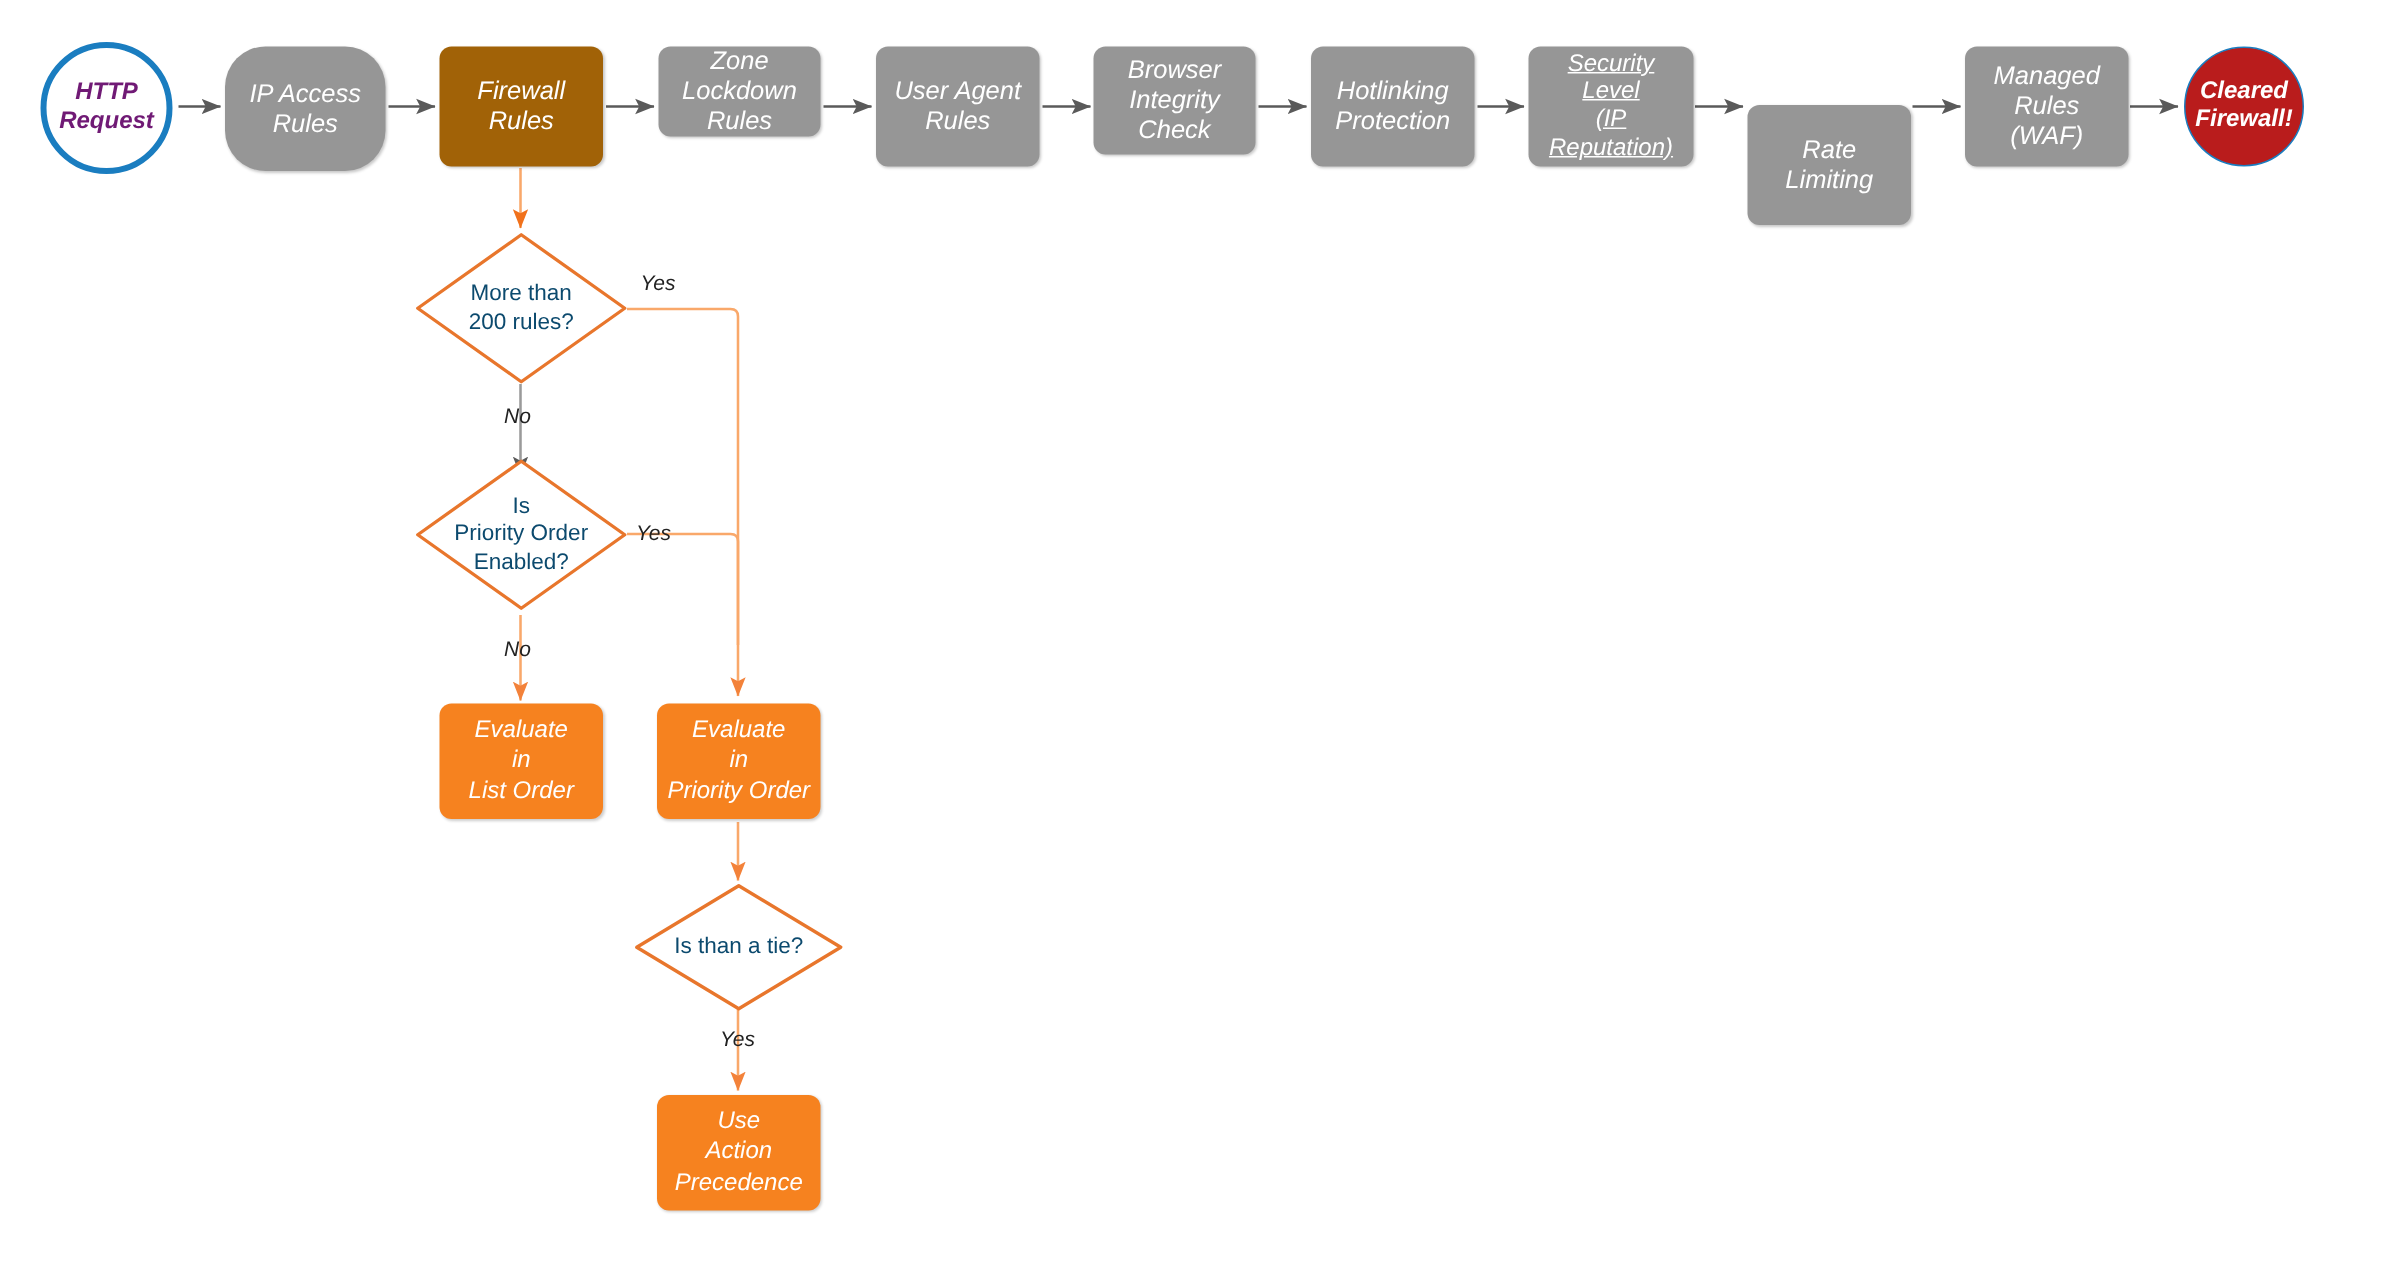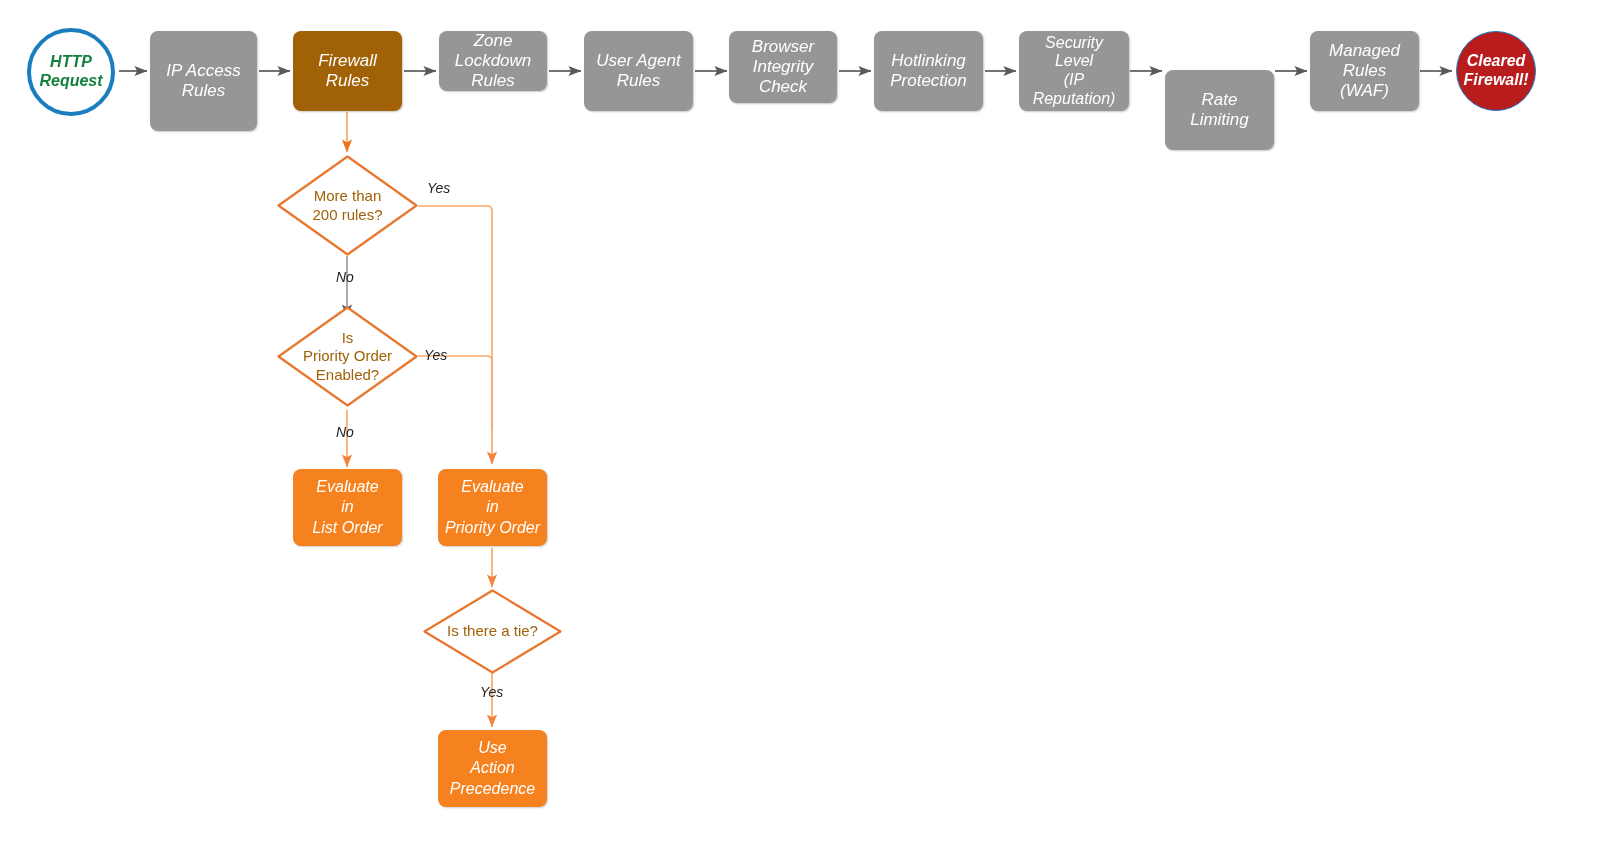--- a/index.html
+++ b/index.html
@@ -56,21 +56,21 @@
   .circle {
     border-radius: 50%;
     font-size: 16px;
     font-style: italic;
     font-weight: bold;
     line-height: 1.18;
   }
   .circle.hollow {
     background: #ffffff;
     border: 4px solid #1A7DC0;
-    color: #15803d;
+    color: #701a75;
   }
   .circle.filled {
     background: #b91c1c;
     border: 1px solid #1A7DC0;
     color: #ffffff;
   }
 
   
   .action-box {
     border-radius: 8px;
@@ -86,21 +86,21 @@
   .diamond-wrap { position: absolute; }
   .diamond-wrap svg { position: absolute; left: 0; top: 0; overflow: visible; }
   .diamond-label {
     position: absolute;
     left: 0; top: 0;
     width: 100%; height: 100%;
     display: flex;
     align-items: center;
     justify-content: center;
     text-align: center;
-    color: #a16207;
+    color: #0c4a6e;
     font-size: 15px;
     line-height: 1.22;
     white-space: pre-line;
   }
 
   
   .edge-label {
     position: absolute;
     font-size: 14px;
     font-style: italic;
@@ -152,21 +152,21 @@
     <line x1="492" y1="548" x2="492" y2="587" stroke="#F9A86A" stroke-width="1.7" fill="none" marker-end="url(#ah-orange-lt)"></line>
 
     <line x1="492" y1="672" x2="492" y2="727" stroke="#F9A86A" stroke-width="1.7" fill="none" marker-end="url(#ah-orange-lt)"></line>
   </svg>
 
   <div class="node circle hollow" style="left:27px;  top:28px;  width:88px; height:88px;">
     <span style="white-space:pre-line;">HTTP
 Request</span>
   </div>
 
-  <div class="node pipe-box grey" style="left:150px; top:31px; width:107px; height:100px;">
+  <div class="node pipe-box grey" style="left:150px; top:31px; width:107px; height:83px;border-radius:27px;">
     <span style="white-space:pre-line;">IP Access
 Rules</span>
   </div>
 
   <div class="node pipe-box orange" style="left:293px; top:31px; width:109px; height:80px;">
     <span style="white-space:pre-line;">Firewall
 Rules</span>
   </div>
 
   <div class="node pipe-box grey" style="left:439px; top:31px; width:108px; height:60px;">
@@ -185,21 +185,21 @@
 Integrity
 Check</span>
   </div>
 
   <div class="node pipe-box grey" style="left:874px; top:31px; width:109px; height:80px;">
     <span style="white-space:pre-line;">Hotlinking
 Protection</span>
   </div>
 
   <div class="node pipe-box grey" style="left:1019px; top:31px; width:110px; height:80px; font-size:16px;">
-    <span style="white-space:pre-line;">Security
+    <span style="white-space:pre-line;text-decoration:underline;">Security
 Level
 (IP Reputation)</span>
   </div>
 
   <div class="node pipe-box grey" style="left:1165px; top:31px; width:109px; height:80px;margin-top:39px;">
     <span style="white-space:pre-line;">Rate
 Limiting</span>
   </div>
 
   <div class="node pipe-box grey" style="left:1310px; top:31px; width:109px; height:80px;">
@@ -247,21 +247,21 @@
   <div class="node action-box" style="left:438px; top:469px; width:109px; height:77px;">
     <span style="white-space:pre-line;">Evaluate
 in
 Priority Order</span>
   </div>
 
   <div class="diamond-wrap" style="left:423px; top:589px; width:139px; height:85px;">
     <svg width="139" height="85" viewBox="0 0 139 85" xmlns="http://www.w3.org/2000/svg">
       <path d="M69.5,1.5 L137.5,42.5 L69.5,83.5 L1.5,42.5 Z" fill="#ffffff" stroke="#E8762C" stroke-width="2.2" stroke-linejoin="round"></path>
     </svg>
-    <div class="diamond-label">Is there a tie?</div>
+    <div class="diamond-label">Is than a tie?</div>
   </div>
 
   <div class="edge-label" style="left:480px; top:684px;">Yes</div>
 
   <div class="node action-box" style="left:438px; top:730px; width:109px; height:77px;">
     <span style="white-space:pre-line;font-style:italic;">Use
 Action
 Precedence</span>
   </div>
 

